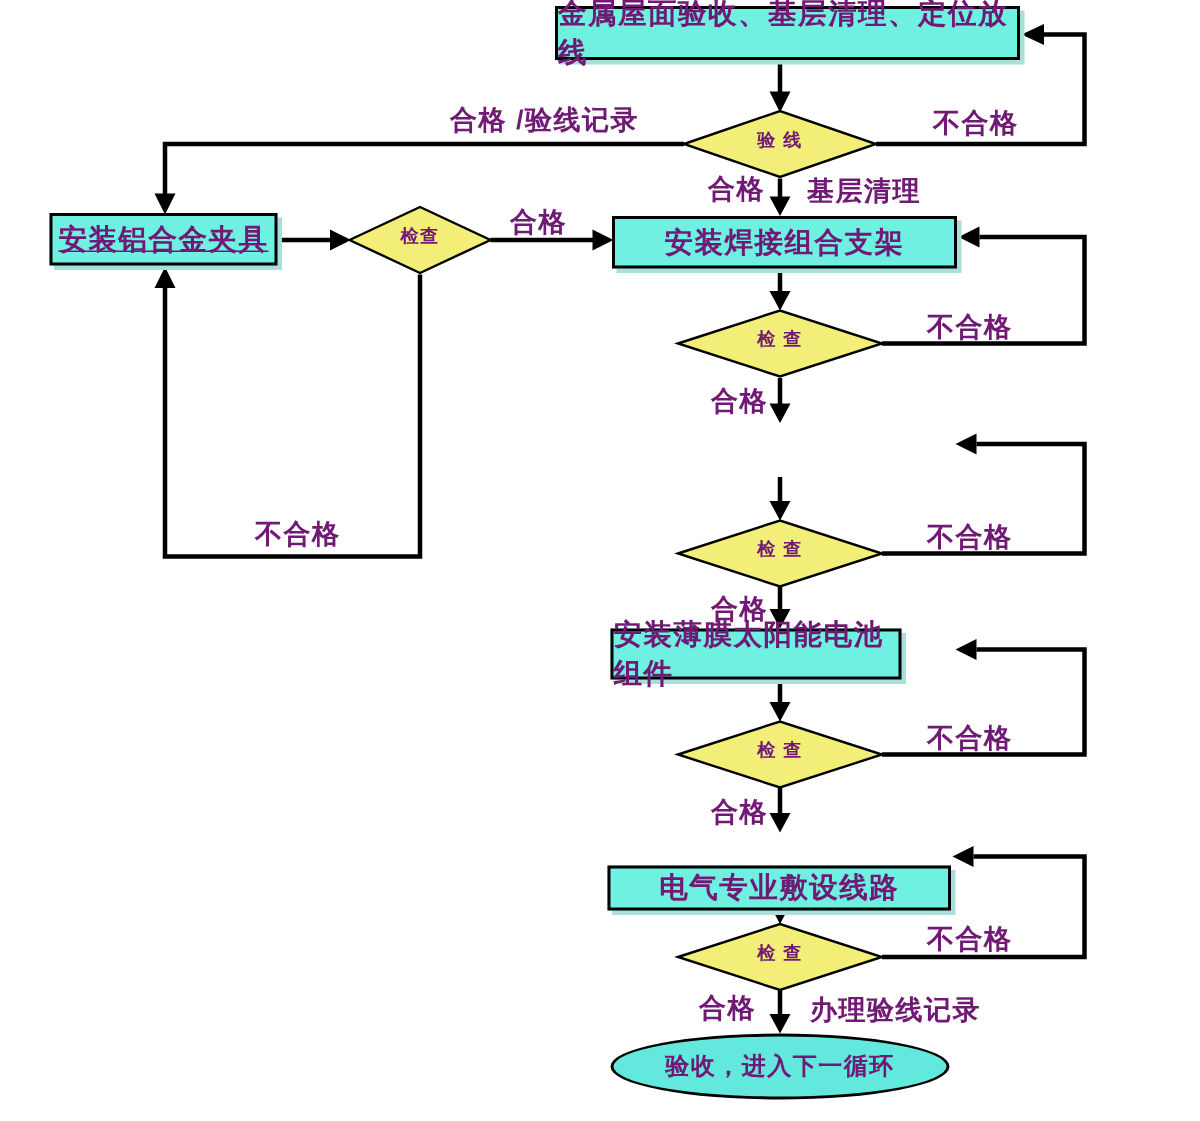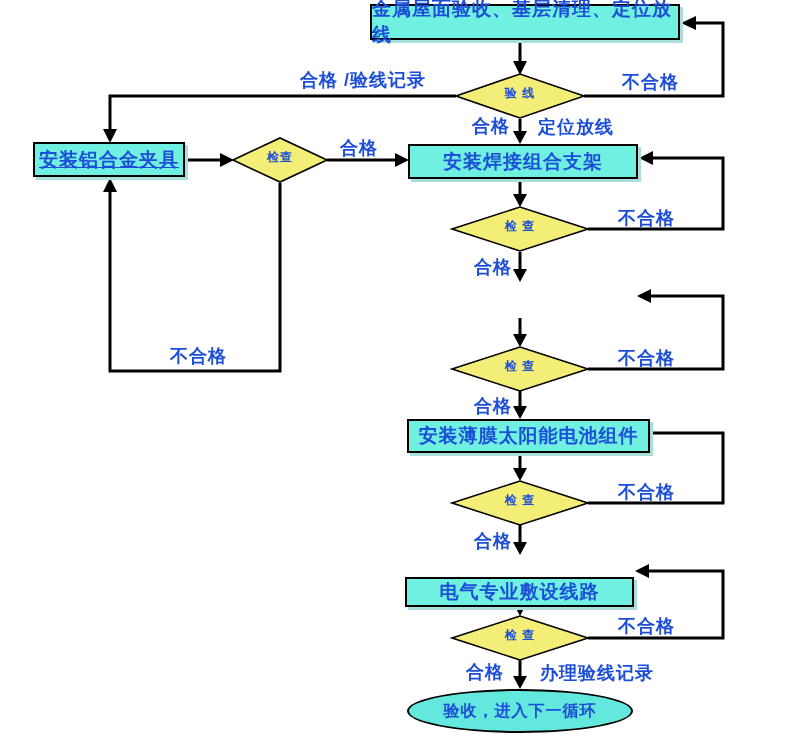--- a/index.html
+++ b/index.html
@@ -1,18 +1,18 @@
 <!DOCTYPE html>
 <html style="--process-fill: #70F0E0; --decision-fill: #F2EE78; --terminal-fill: #62E8DC; --line: #000000;"><head>
 <meta charset="utf-8">
 <style>
   html,body{margin:0;padding:0;background:#ffffff;}
   .canvas{
     position:relative;width:800px;height:747px;background:#ffffff;overflow:hidden;
-    font-family:"Liberation Sans","DejaVu Sans",sans-serif;color:#1d4ed8;
+    font-family:"Liberation Sans","DejaVu Sans",sans-serif;color:#701a75;
   }
   .lines{position:absolute;left:0;top:0;}
   .node{
     position:absolute;box-sizing:border-box;
     display:flex;align-items:center;justify-content:center;
     font-weight:bold;font-size:19px;letter-spacing:1px;
     border:2px solid #000;background:var(--process-fill,#70F0E0);
     box-shadow:3px 3px 0 #aadeda;
   }
   .terminal{
@@ -102,37 +102,37 @@
     <polygon class="diamond" points="452,638 520,616 588,638 520,660"></polygon>
   </svg>
 
   <div class="node" style="left:370px;top:4px;width:310px;height:36px;">金属屋面验收、基层清理、定位放线</div>
 
   <div class="node" style="left:33px;top:142px;width:152px;height:35px;text-decoration:underline;">安装铝合金夹具</div>
 
   <div class="node" style="left:408px;top:144px;width:230px;height:35px;">安装焊接组合支架</div>
 
 
-  <div class="node" style="left:407px;top:419px;width:243px;height:34px;text-align:center;">安装薄膜太阳能电池组件</div>
+  <div class="node" style="left:407px;top:419px;width:194px;height:34px;">安装薄膜太阳能电池组件</div>
 
   <div class="node" style="left:405px;top:577px;width:229px;height:30px;">电气专业敷设线路</div>
 
   <div class="node terminal" style="left:407px;top:689px;width:226px;height:44px;">验收，进入下一循环</div>
 
   <div class="dlabel" style="left:520px;top:85px;">验 线</div>
   <div class="dlabel" style="left:280px;top:149px;">检查</div>
   <div class="dlabel" style="left:520px;top:218px;">检 查</div>
   <div class="dlabel" style="left:520px;top:358px;">检 查</div>
   <div class="dlabel" style="left:520px;top:492px;">检 查</div>
   <div class="dlabel" style="left:520px;top:627px;">检 查</div>
 
   <div class="elabel" style="left:300px;top:68px;">合格 /验线记录</div>
   <div class="elabel" style="left:622px;top:70px;">不合格</div>
   <div class="elabel" style="left:472px;top:114px;">合格</div>
-  <div class="elabel" style="left:538px;top:115px;">定位放线</div>
+  <div class="elabel" style="left:538px;top:115px;">基层清理</div>
   <div class="elabel" style="left:340px;top:136px;">合格</div>
   <div class="elabel" style="left:170px;top:344px;">不合格</div>
   <div class="elabel" style="left:618px;top:206px;">不合格</div>
   <div class="elabel" style="left:474px;top:255px;">合格</div>
   <div class="elabel" style="left:618px;top:346px;">不合格</div>
   <div class="elabel" style="left:474px;top:394px;">合格</div>
   <div class="elabel" style="left:618px;top:480px;">不合格</div>
   <div class="elabel" style="left:474px;top:529px;">合格</div>
   <div class="elabel" style="left:618px;top:614px;">不合格</div>
   <div class="elabel" style="left:466px;top:660px;">合格</div>

